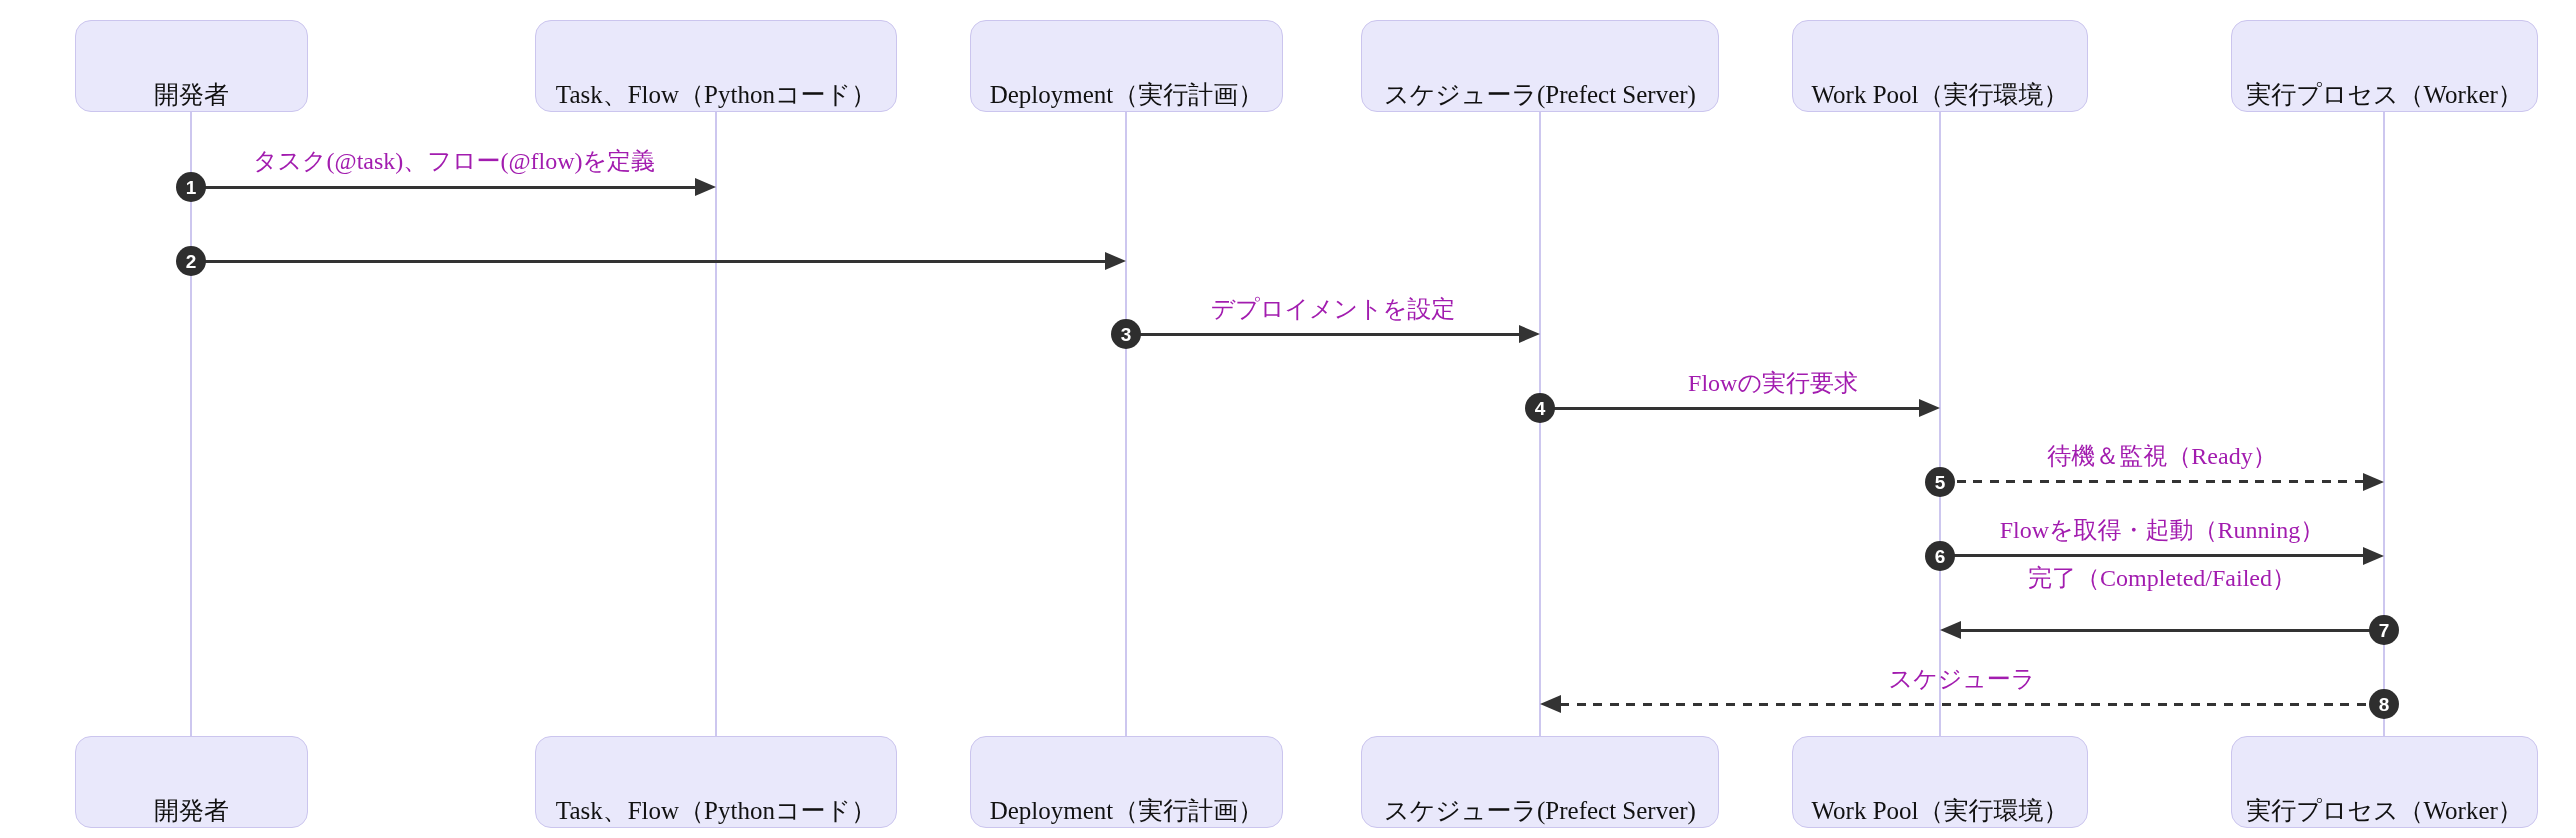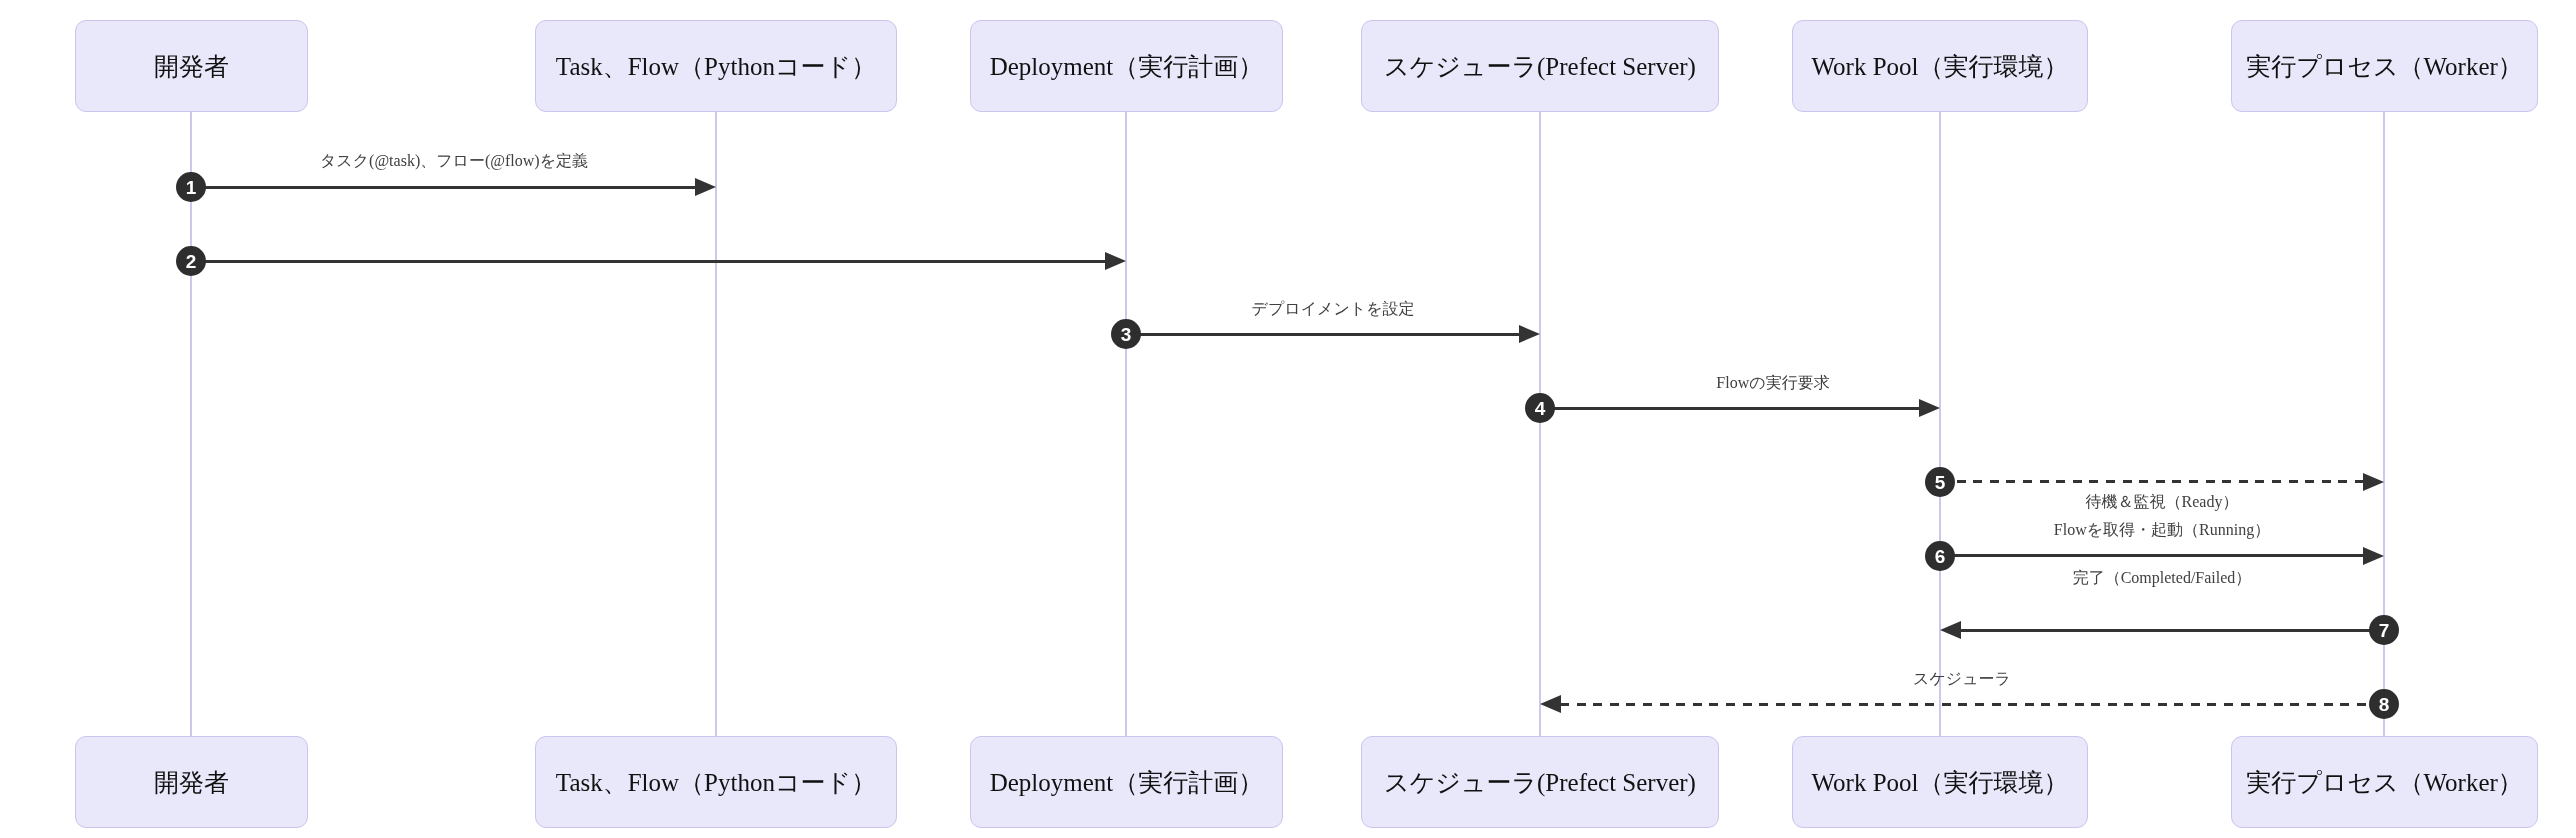--- a/index.html
+++ b/index.html
@@ -16,24 +16,24 @@
   }
   .stage {
     position: absolute;
     inset: 0;
   }
   .actor-box {
     position: absolute;
     height: 92px;
     background: #e9e8fb;
     border: 1.5px solid #cbc5ee;
-    border-radius: 11px;
+    border-radius: 16px;
     box-sizing: border-box;
     display: flex;
-    align-items: center;
+    align-items: flex-end;
     justify-content: center;
     font-size: 25px;
     color: #111111;
     white-space: nowrap;
   }
   .lifeline {
     position: absolute;
     width: 2.3px;
     background: #cdc7ef;
   }
@@ -50,22 +50,22 @@
     width: 0;
     height: 0;
     border-top: 9px solid transparent;
     border-bottom: 9px solid transparent;
   }
   .arrowhead.right { border-left: 21px solid #333333; }
   .arrowhead.left  { border-right: 21px solid #333333; }
   .msg-label {
     position: absolute;
     transform: translateX(-50%);
-    font-size: 16px;
-    color: #404040;
+    font-size: 24px;
+    color: #a21caf;
     white-space: nowrap;
     line-height: 30px;
     height: 30px;
   }
   .num-badge {
     position: absolute;
     width: 30px;
     height: 30px;
     border-radius: 50%;
     background: #2e2e2e;
@@ -135,21 +135,21 @@
     <div class="msg-line" style="left: 1126px; top: 333px; width: 394px; z-index: 1;"></div>
     <div class="arrowhead right" style="left: 1519px; top: 325px; z-index: 1;"></div>
     <div class="msg-label" style="left: 1333px; top: 294px; z-index: 1;">デプロイメントを設定</div>
     <div class="num-badge" style="left: 1111px; top: 319px; z-index: 3;">3</div>
     <div class="msg-line" style="left: 1540px; top: 407px; width: 381px; z-index: 1;"></div>
     <div class="arrowhead right" style="left: 1919px; top: 399px; z-index: 1;"></div>
     <div class="msg-label" style="left: 1740px; top: 368px; z-index: 1; margin-left: 33px;">Flowの実行要求</div>
     <div class="num-badge" style="left: 1525px; top: 393px; z-index: 3;">4</div>
     <div class="msg-line dashed" style="left: 1940px; top: 480px; width: 424px; z-index: 1;"></div>
     <div class="arrowhead right" style="left: 2363px; top: 473px; z-index: 1;"></div>
-    <div class="msg-label" style="left: 2162px; top: 441px; z-index: 1; margin-top: 46px;">待機＆監視（Ready）</div>
+    <div class="msg-label" style="left: 2162px; top: 441px; z-index: 1;">待機＆監視（Ready）</div>
     <div class="num-badge" style="left: 1925px; top: 467px; z-index: 3;">5</div>
     <div class="msg-line" style="left: 1940px; top: 554px; width: 424px; z-index: 1;"></div>
     <div class="arrowhead right" style="left: 2363px; top: 547px; z-index: 1;"></div>
     <div class="msg-label" style="left: 2162px; top: 515px; z-index: 1;">Flowを取得・起動（Running）</div>
     <div class="num-badge" style="left: 1925px; top: 541px; z-index: 3;">6</div>
     <div class="msg-line" style="left: 1960px; top: 629px; width: 424px; z-index: 1;"></div>
     <div class="arrowhead left" style="left: 1940px; top: 621px; z-index: 1;"></div>
     <div class="msg-label" style="left: 2162px; top: 563px; z-index: 1;">完了（Completed/Failed）</div>
     <div class="num-badge" style="left: 2369px; top: 615px; z-index: 3;">7</div>
     <div class="msg-line dashed" style="left: 1560px; top: 703px; width: 824px; z-index: 1;"></div>

